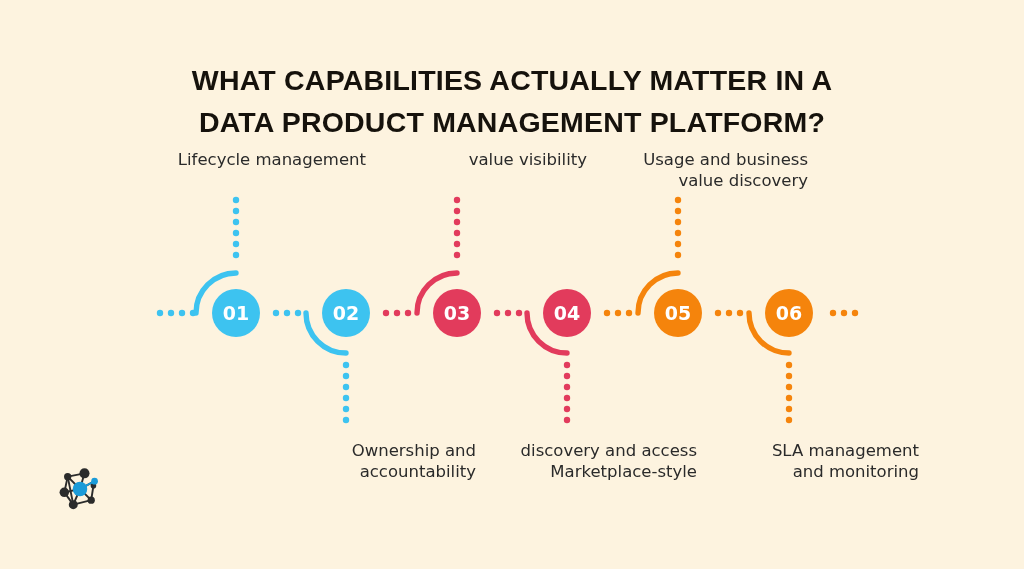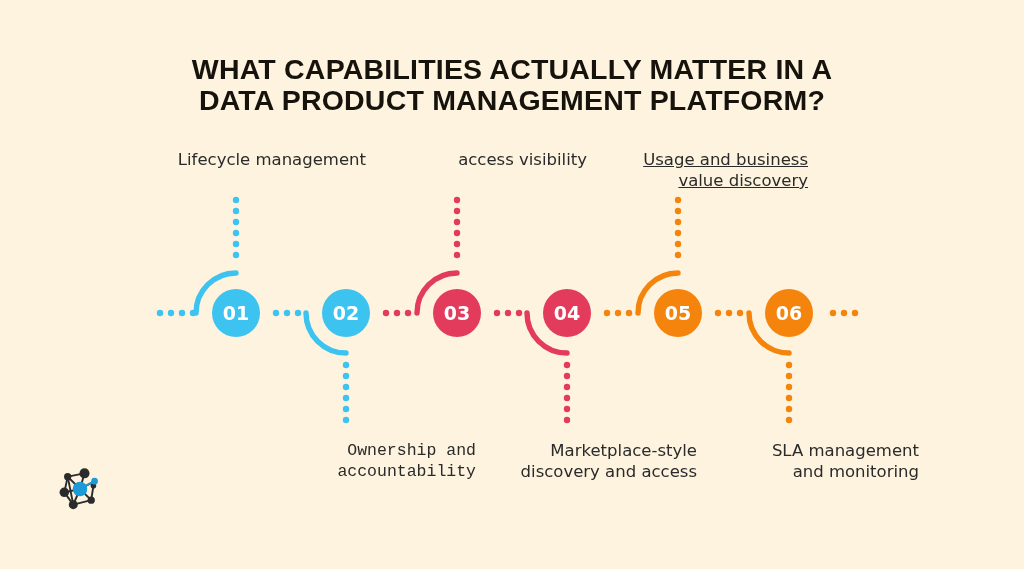--- a/index.html
+++ b/index.html
@@ -29,20 +29,21 @@
     font-family: "Liberation Sans", sans-serif;
     font-weight: bold;
     font-size: 28.5px;
     line-height: 31px;
     letter-spacing: 0.2px;
     color: #16120C;
     text-transform: uppercase;
   }
   .title .ln {
     display: block;
+    margin-top: 11px;
   }
   svg.timeline {
     position: absolute;
     top: 0;
     left: 0;
     width: 1024px;
     height: 569px;
   }
   .step-num {
     font-family: "DejaVu Sans", sans-serif;
@@ -164,32 +165,32 @@
         <text x="678" y="319.8" text-anchor="middle" class="step-num">05</text>
         <circle cx="789" cy="313" r="24" fill="#F5840C"></circle>
         <text x="789" y="319.8" text-anchor="middle" class="step-num">06</text>
       </g>
   </svg>
 
   <div id="captions">
       <div class="caption cap-top" style="left: 236px; top: 149px;">
         <span class="ln">Lifecycle management</span>
       </div>
-      <div class="caption cap-bot" style="left: 346px; top: 440px; font-family: Liberation Mono, monospace;">
+      <div class="caption cap-bot" style="left: 346px; top: 440px;">
         <span class="ln">Ownership and</span>
         <span class="ln">accountability</span>
       </div>
       <div class="caption cap-top" style="left: 457px; top: 149px;">
-        <span class="ln">access visibility</span>
+        <span class="ln">value visibility</span>
       </div>
       <div class="caption cap-bot" style="left: 567px; top: 440px;">
+        <span class="ln">discovery and access</span>
         <span class="ln">Marketplace-style</span>
-        <span class="ln">discovery and access</span>
-      </div>
-      <div class="caption cap-top" style="left: 678px; top: 149px; text-decoration: underline;">
+      </div>
+      <div class="caption cap-top" style="left: 678px; top: 149px;">
         <span class="ln">Usage and business</span>
         <span class="ln">value discovery</span>
       </div>
       <div class="caption cap-bot" style="left: 789px; top: 440px;">
         <span class="ln">SLA management</span>
         <span class="ln">and monitoring</span>
       </div>
     </div>
 
   <svg class="logo" viewBox="0 0 100 100">

